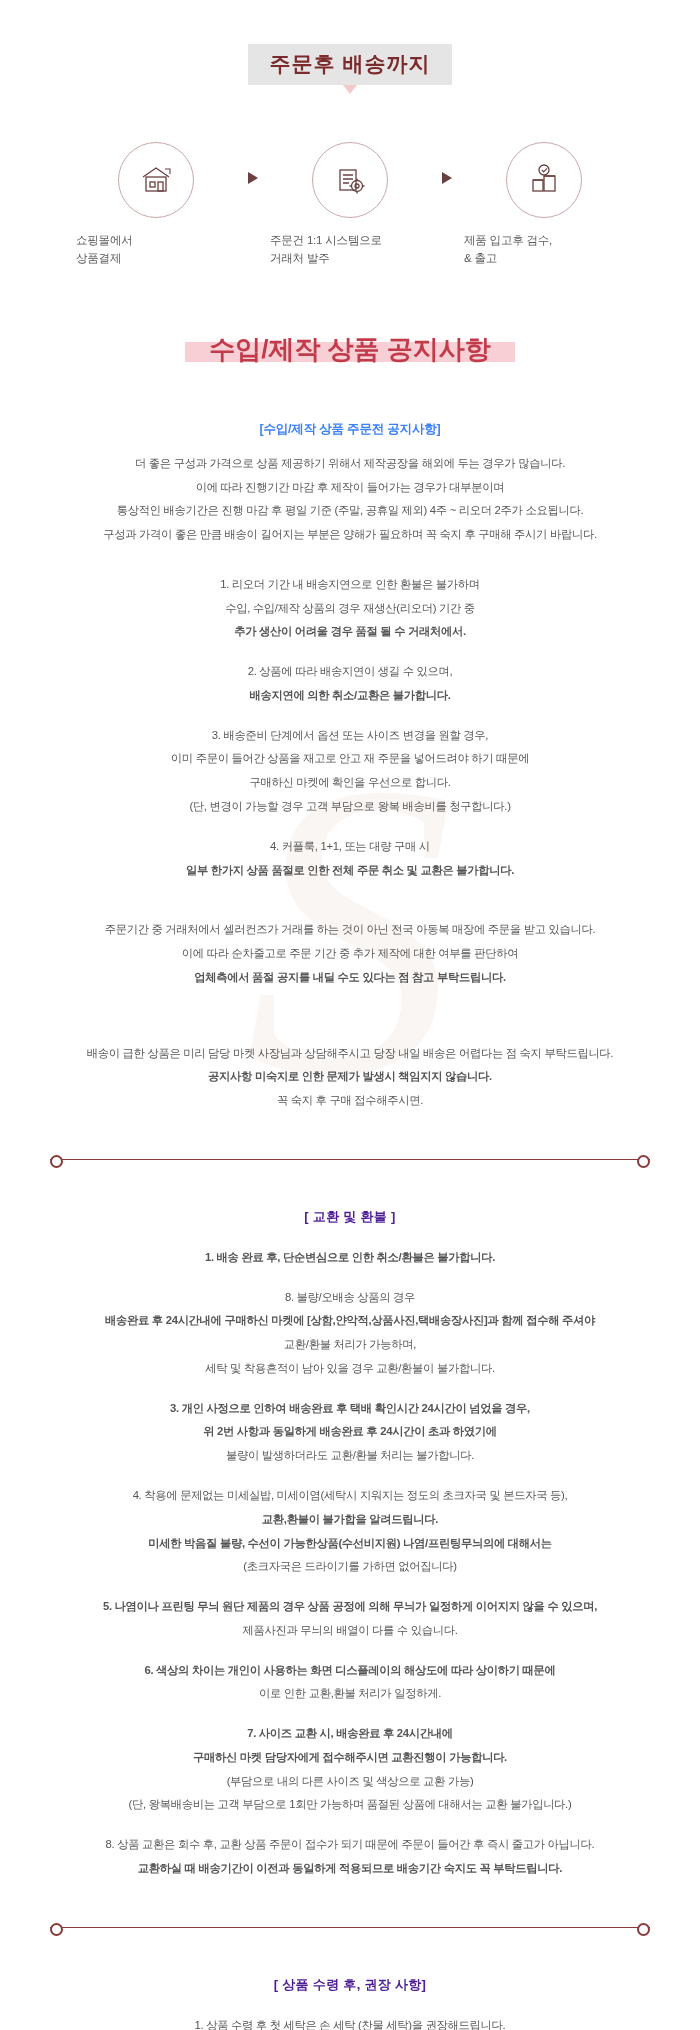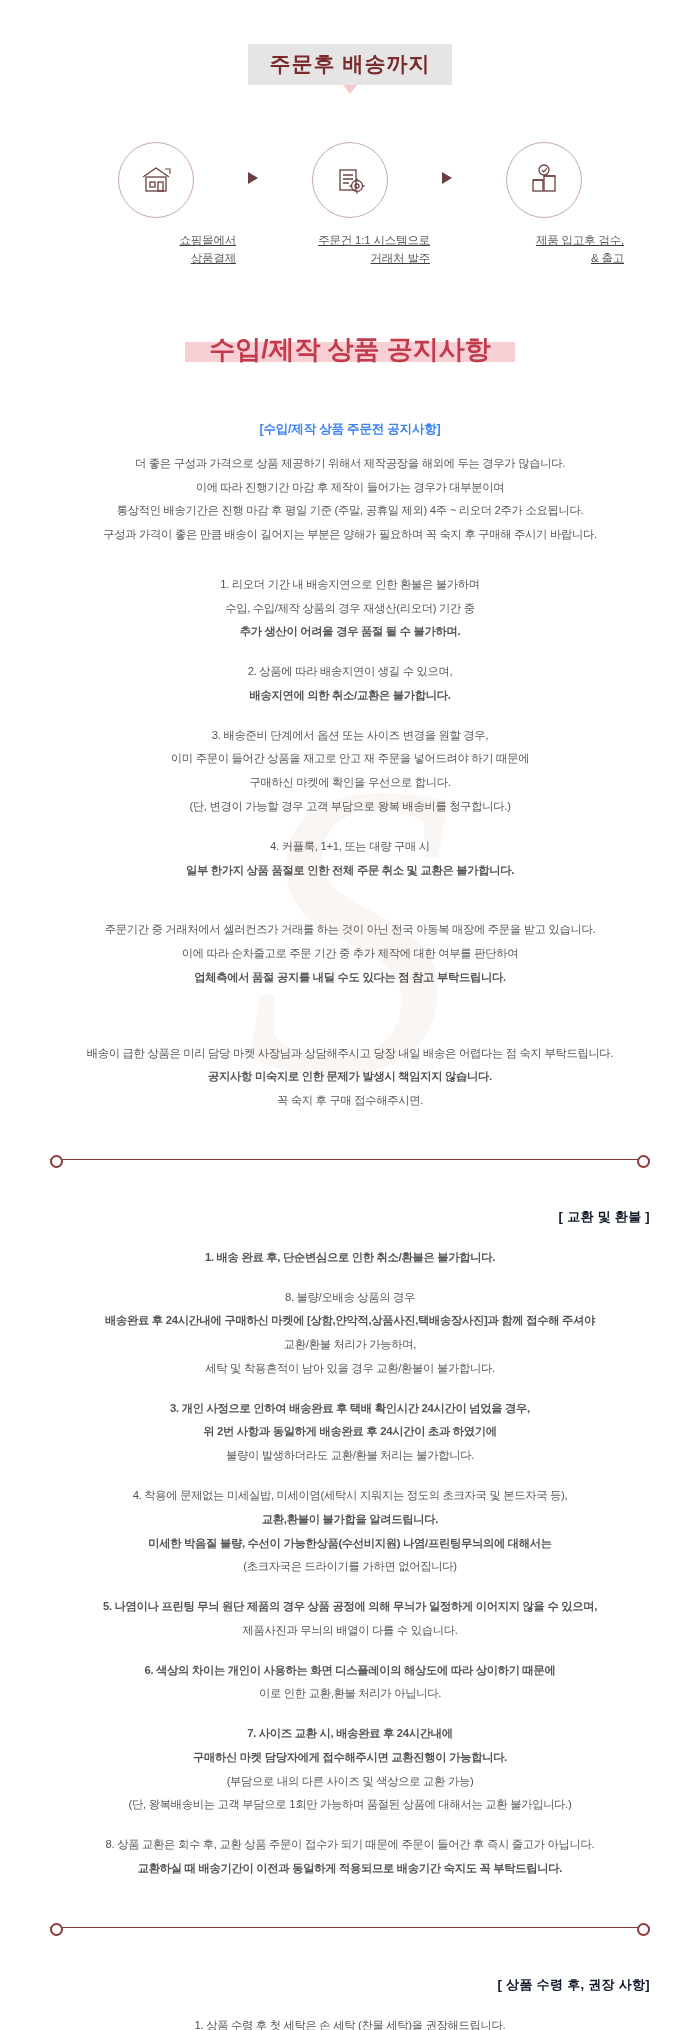--- a/index.html
+++ b/index.html
@@ -58,22 +58,21 @@
   
   .steps{
     margin:48px auto 0 auto;
     width:560px;
     display:flex;
     align-items:flex-start;
     justify-content:center;
   }
   .step{
     width:160px;
-    text-align:right;
-    text-decoration:underline;
+    text-align:left;
   }
   .circle{
     width:74px;height:74px;
     border:1px solid #c9a9a9;
     border-radius:50%;
     margin:0 auto 14px auto;
     display:flex;align-items:center;justify-content:center;
     background:#fff;
   }
   .circle svg{display:block;}
@@ -169,22 +168,22 @@
     background:#fff;
     border:2px solid #8a3a3a;
   }
   .divider .dot.l{left:0;}
   .divider .dot.r{right:0;}
 
   
   .sect-h{
     font-size:13px;
     font-weight:bold;
-    color:#0f172a;
-    text-align:right;
+    color:#4c1d95;
+    text-align:center;
     margin:0 0 22px 0;
     letter-spacing:0.3px;
   }
 </style>
 </head>
 <body>
 
 <div class="page">
   <div class="watermark">S</div>
 
@@ -258,21 +257,21 @@
 
       <p class="t">더 좋은 구성과 가격으로 상품 제공하기 위해서 제작공장을 해외에 두는 경우가 많습니다.</p>
       <p class="t">이에 따라 진행기간 마감 후 제작이 들어가는 경우가 대부분이며</p>
       <p class="t">통상적인 배송기간은 진행 마감 후 평일 기준 (주말, 공휴일 제외) 4주 ~ 리오더 2주가 소요됩니다.</p>
       <p class="t">구성과 가격이 좋은 만큼 배송이 길어지는 부분은 양해가 필요하며 꼭 숙지 후 구매해 주시기 바랍니다.</p>
 
       <div class="gap-l"></div>
 
       <p class="t">1. 리오더 기간 내 배송지연으로 인한 환불은 불가하며</p>
       <p class="t">수입, 수입/제작 상품의 경우 재생산(리오더) 기간 중</p>
-      <p class="t red">추가 생산이 어려울 경우 품절 될 수 불가하며.</p>
+      <p class="t red">추가 생산이 어려울 경우 품절 될 수 거래처에서.</p>
 
       <div class="gap"></div>
 
       <p class="t">2. 상품에 따라 배송지연이 생길 수 있으며,</p>
       <p class="t red">배송지연에 의한 취소/교환은 불가합니다.</p>
 
       <div class="gap"></div>
 
       <p class="t">3. 배송준비 단계에서 옵션 또는 사이즈 변경을 원할 경우,</p>
       <p class="t">이미 주문이 들어간 상품을 재고로 안고 재 주문을 넣어드려야 하기 때문에</p>
@@ -331,21 +330,21 @@
       <p class="t small">(초크자국은 드라이기를 가하면 없어집니다)</p>
 
       <div class="gap"></div>
 
       <p class="t red">5. 나염이나 프린팅 무늬 원단 제품의 경우 상품 공정에 의해 무늬가 일정하게 이어지지 않을 수 있으며,</p>
       <p class="t">제품사진과 무늬의 배열이 다를 수 있습니다.</p>
 
       <div class="gap"></div>
 
       <p class="t red">6. 색상의 차이는 개인이 사용하는 화면 디스플레이의 해상도에 따라 상이하기 때문에</p>
-      <p class="t">이로 인한 교환,환불 처리가 아닙니다.</p>
+      <p class="t">이로 인한 교환,환불 처리가 일정하게.</p>
 
       <div class="gap"></div>
 
       <p class="t red">7. 사이즈 교환 시, 배송완료 후 24시간내에</p>
       <p class="t red">구매하신 마켓 담당자에게 접수해주시면 교환진행이 가능합니다.</p>
       <p class="t">(부담으로 내의 다른 사이즈 및 색상으로 교환 가능)</p>
       <p class="t small">(단, 왕복배송비는 고객 부담으로 1회만 가능하며 품절된 상품에 대해서는 교환 불가입니다.)</p>
 
       <div class="gap"></div>
 

